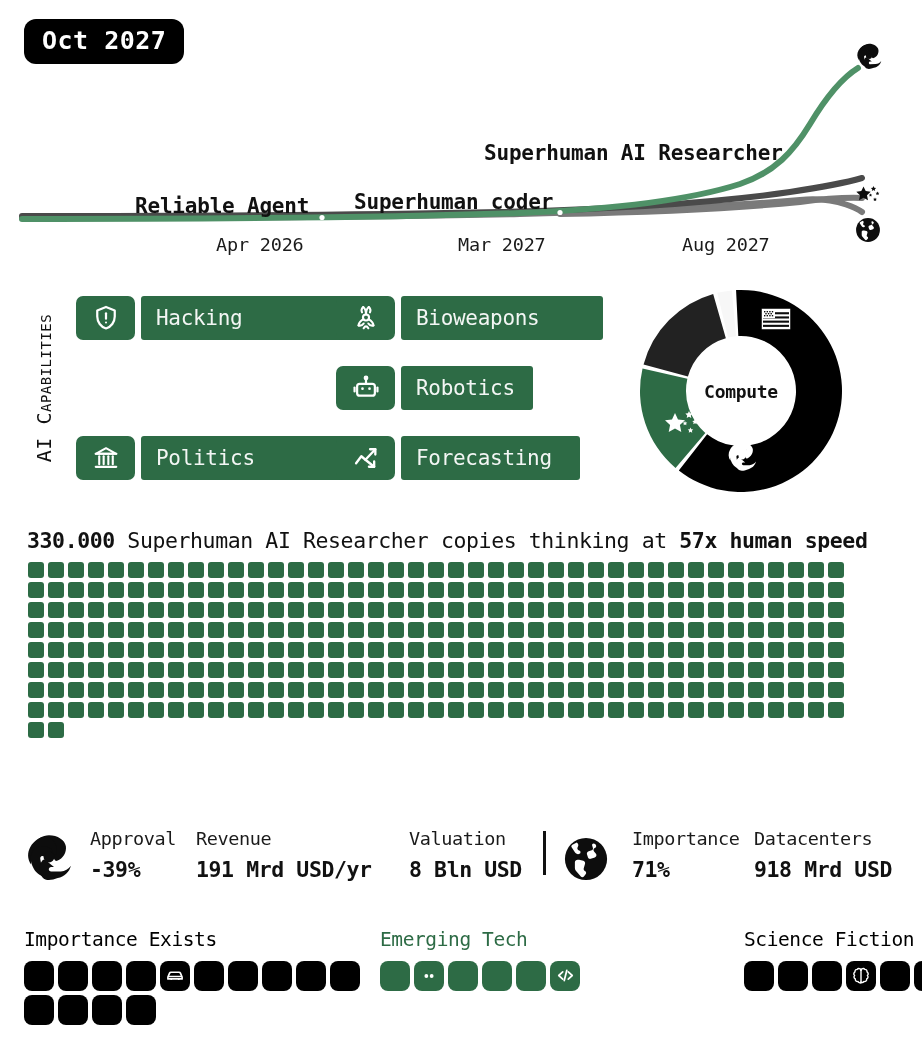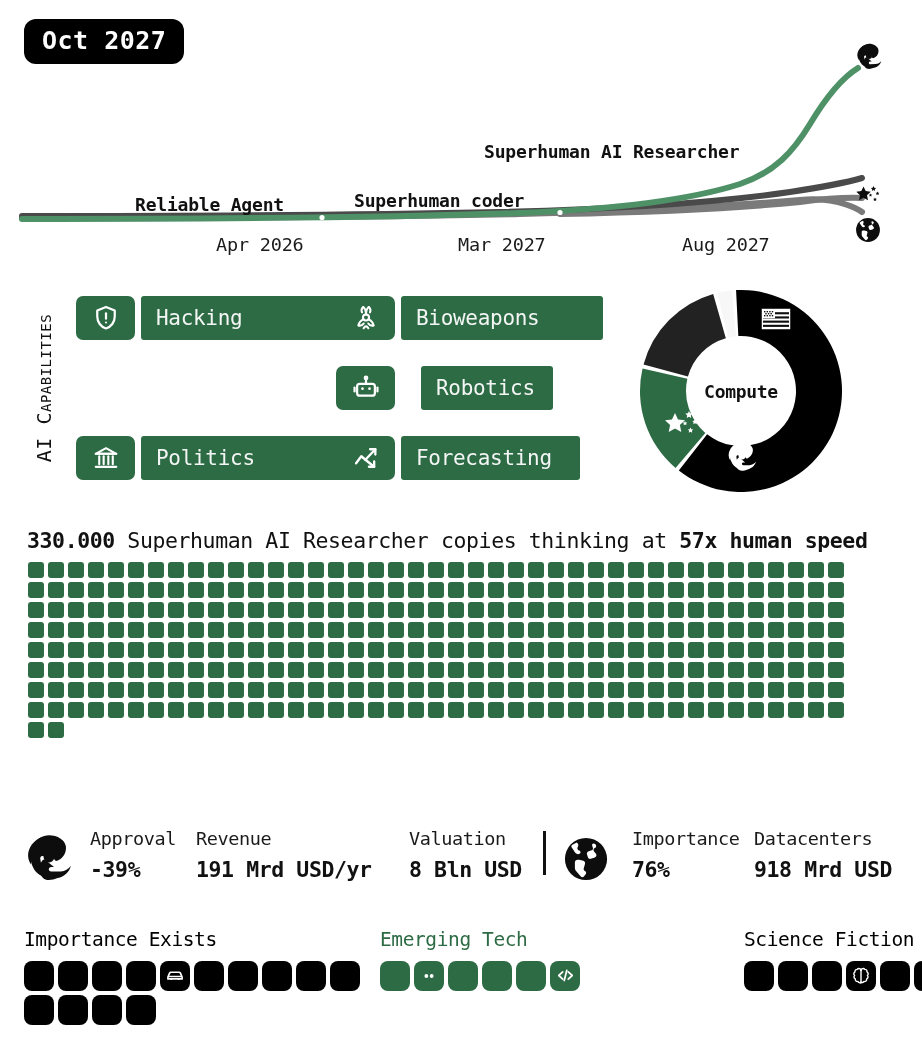--- a/index.html
+++ b/index.html
@@ -21,21 +21,21 @@
     font-size: 25px; font-weight: 700;
     letter-spacing: 0.5px;
     line-height: 1;
   }
 
   
   .timeline { position: absolute; left: 0; top: 20px; width: 922px; height: 240px; }
   .timeline svg { display: block; }
   .tl-label {
     position: absolute;
-    font-size: 18px; font-weight: 700; color: #111111;
+    font-size: 21px; font-weight: 700; color: #111111;
     white-space: nowrap; letter-spacing: -0.2px;
   }
   .tl-tick {
     position: absolute;
     font-size: 18.5px; font-weight: 400; color: #1a1a1a;
     white-space: nowrap; letter-spacing: -0.2px;
   }
   .tl-icon { position: absolute; }
 
   
@@ -259,21 +259,21 @@
           <svg width="28" height="28" viewBox="0 0 24 24" fill="none" stroke="#ffffff" stroke-width="1.9" stroke-linecap="round" stroke-linejoin="round">
             <rect x="4.4" y="8.4" width="15.2" height="10.2" rx="2.2"></rect>
             <line x1="12" y1="4.2" x2="12" y2="8.4"></line>
             <circle cx="12" cy="3.4" r="1.1"></circle>
             <circle cx="9" cy="12.6" r="1.15" fill="#ffffff" stroke="none"></circle>
             <circle cx="15" cy="12.6" r="1.15" fill="#ffffff" stroke="none"></circle>
             <line x1="2.2" y1="11.6" x2="2.2" y2="15"></line>
             <line x1="21.8" y1="11.6" x2="21.8" y2="15"></line>
           </svg>
         </div>
-        <div class="cap-track" style="width: 253px; margin-left: 20px;">
+        <div class="cap-track" style="width: 253px;">
           <div class="cap-name-dark">Robotics</div>
           <div class="cap-clip" style="width: 132px;">
             <div class="cap-fill" style="width: 132px;"></div>
             <div class="cap-name">Robotics</div>
           </div>
         </div>
       </div>
       <div class="cap-row" style="left: 336px; top: 148px; width: 318px;">
         <div class="cap-icon">
           <svg width="28" height="28" viewBox="0 0 24 24" fill="none" stroke="#ffffff" stroke-width="2" stroke-linecap="round" stroke-linejoin="round">
@@ -729,21 +729,21 @@
 
     <div class="stat-icon" style="left:563px; top:14px;">
       <svg width="46" height="46" viewBox="0 0 24 24">
         <circle cx="12" cy="12" r="11" fill="#0d0d0d"></circle>
         <path fill="#ffffff" d="M7.2 3.4c.8.5 1.1 1.5.5 2.3-.5.7-.1 1.6.7 1.8.9.2 1 1.4.2 1.8-.9.4-1.9 0-2.4-.8L4.5 5.9c-.3-.5-.1-1.1.4-1.4zM16.9 4.3c.7.6.5 1.7-.3 2-.7.3-.9 1.2-.4 1.8l1 1.2c.5.7.2 1.7-.6 1.9l-2.1.7c-.6.2-1.3-.1-1.5-.8l-.5-1.6c-.2-.7.2-1.4.9-1.6l1.6-.5c.5-.2.8-.7.6-1.2l-.4-1.2c-.2-.7.6-1.3 1.2-.9zM8.4 12.4l2.2.5c.7.2 1.1.9.9 1.6l-.7 2.5c-.1.5.1 1 .6 1.2.7.3.9 1.2.4 1.8l-.9 1.1c-.4.5-1.2.5-1.6 0l-2.6-3c-.3-.4-.5-.9-.5-1.4v-3c0-.9.9-1.5 1.8-1.3z"></path>
       </svg>
     </div>
 
     <div class="stat-block" style="left:632px; top:8px;">
       <div class="stat-label">Importance</div>
-      <div class="stat-value">76%</div>
+      <div class="stat-value">71%</div>
     </div>
     <div class="stat-block" style="left:754px; top:8px;">
       <div class="stat-label">Datacenters</div>
       <div class="stat-value">918 Mrd USD</div>
     </div>
   </div>
 
   <div class="tech-section">
       <div class="tech-group" style="left: 24px; width: 290px;">
         <div class="tech-title" style="color: rgb(0, 0, 0);">Importance Exists</div>

